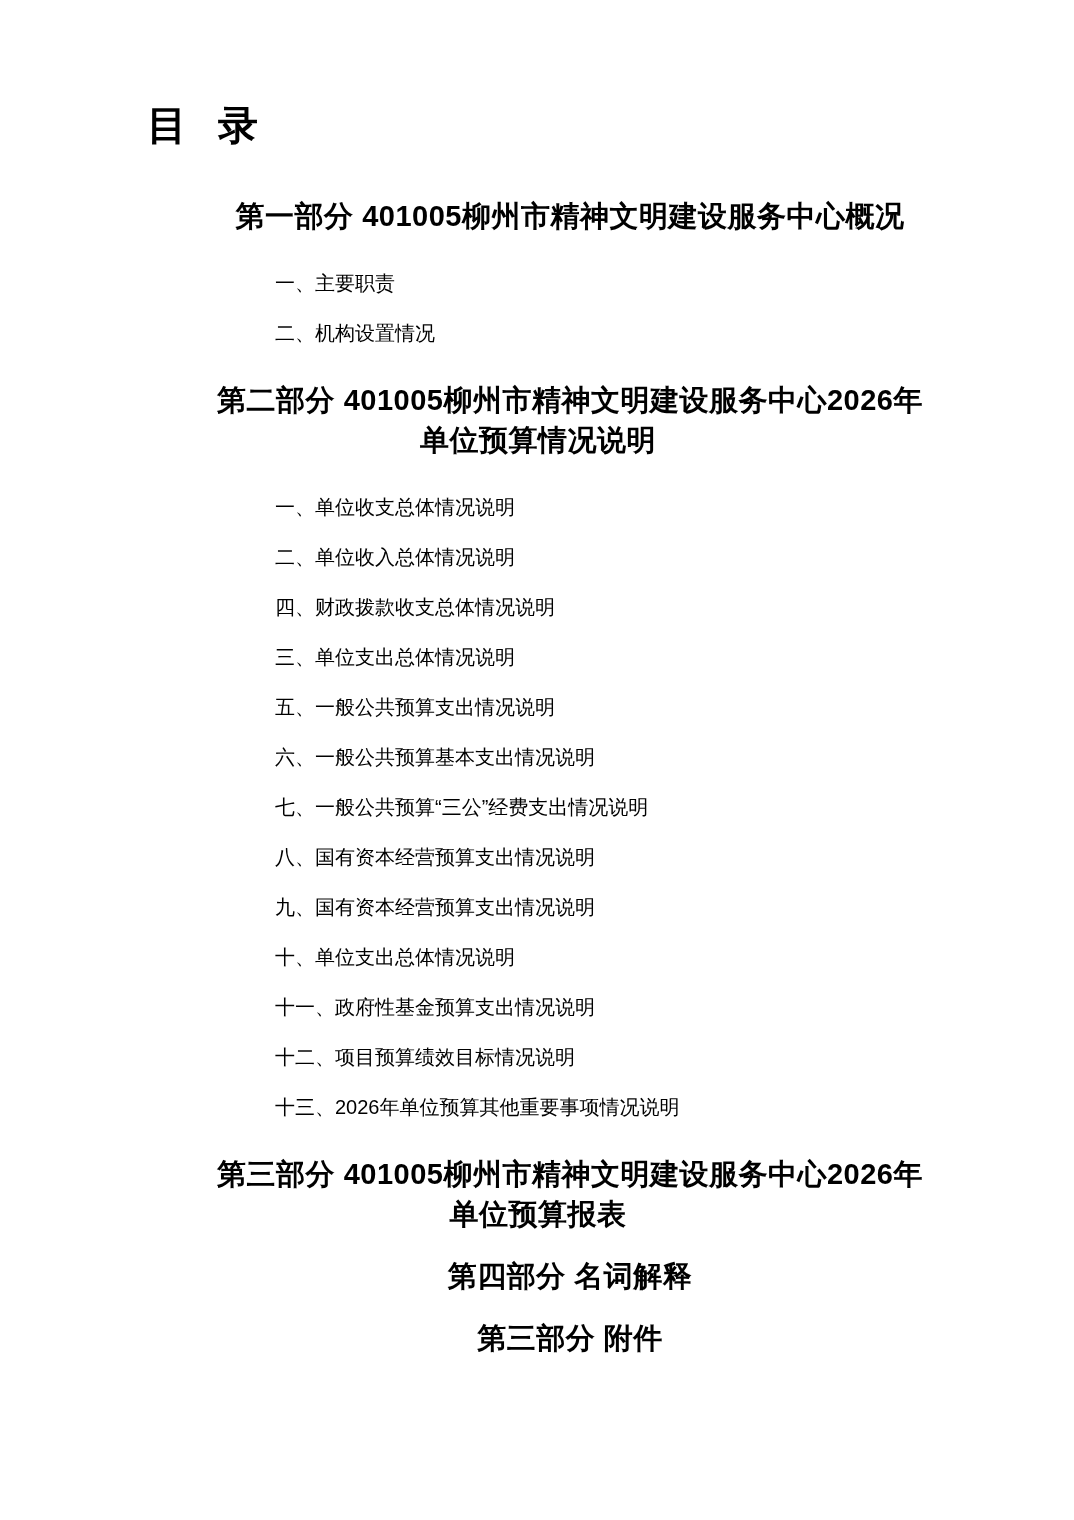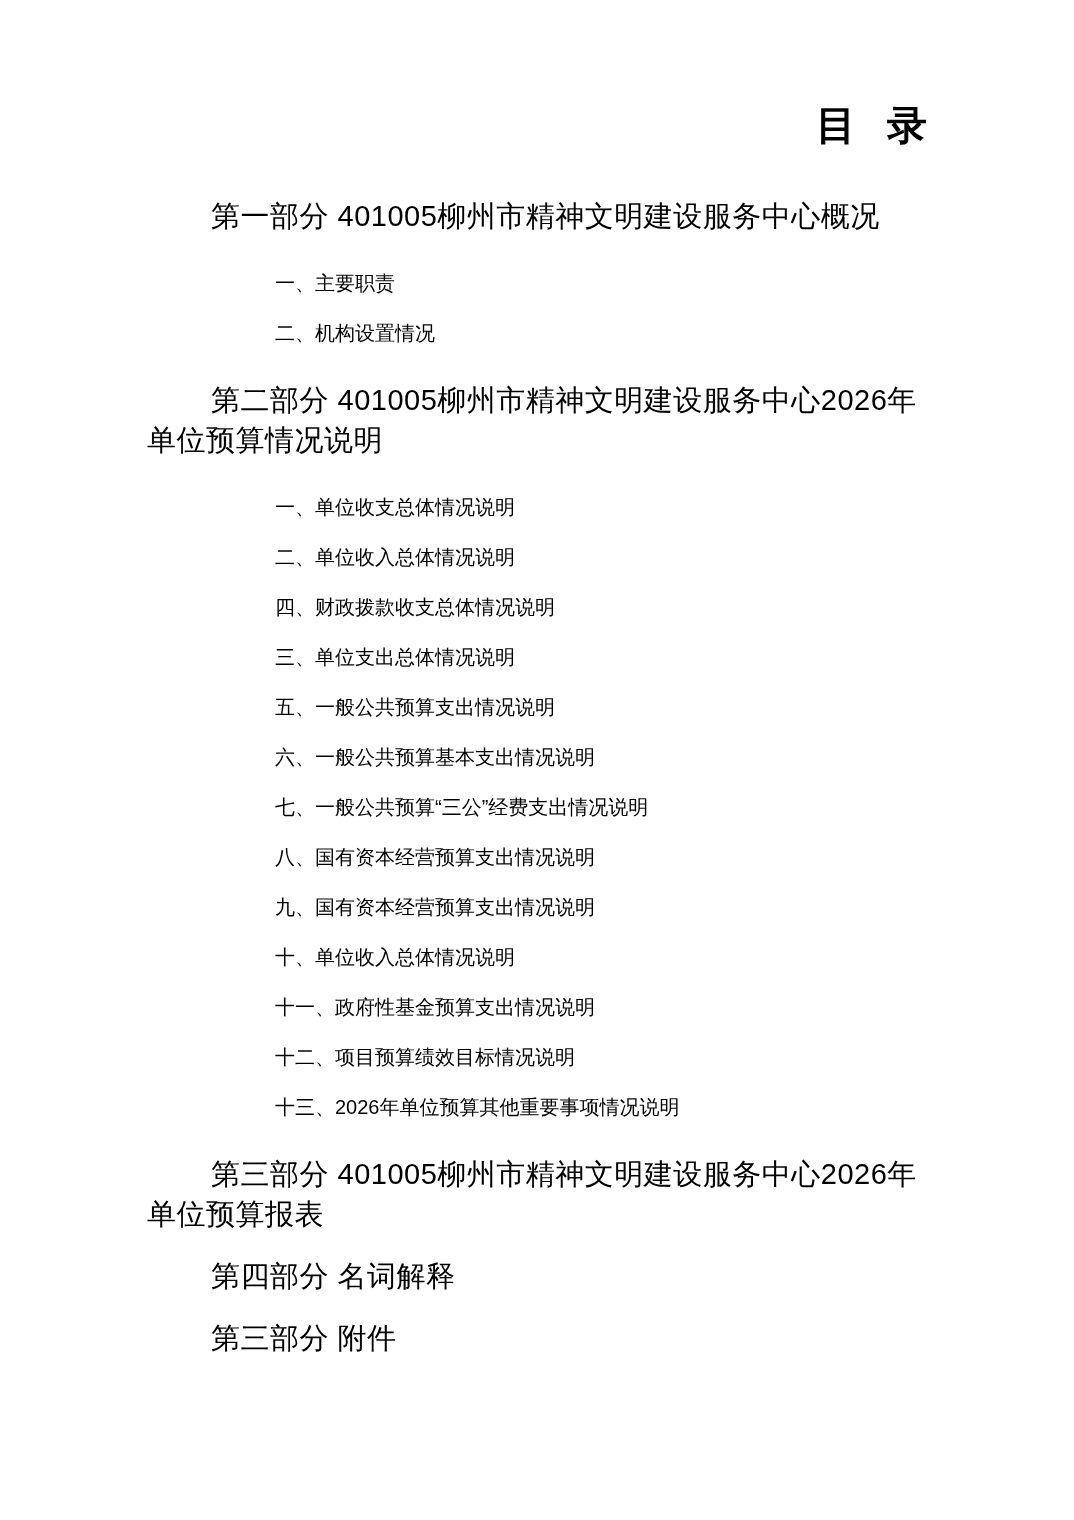--- a/index.html
+++ b/index.html
@@ -14,34 +14,35 @@
     margin: 0 auto;
     background: #ffffff;
     color: #000000;
     font-family: "Liberation Sans", sans-serif;
     box-sizing: border-box;
     padding: 100px 145px 0 147px;
     overflow: hidden;
   }
   .title {
     margin: 0 0 46px 0;
-    text-align: right;
+    text-align: left;
     font-size: 40px;
     line-height: 50px;
     font-weight: 700;
     letter-spacing: 2px;
     word-spacing: 16px;
   }
   .heading {
     margin: 22px 0;
     font-size: 29px;
     line-height: 40px;
-    font-weight: 400;
+    font-weight: 700;
     text-indent: 64px;
     letter-spacing: 0.5px;
+    text-align: center;
   }
   .items {
     margin: 10px 0 12px 0;
   }
   .item {
     margin: 0;
     font-size: 20px;
     line-height: 50px;
     font-weight: 400;
     text-indent: 128px;
@@ -65,21 +66,21 @@
   <div class="items">
     <p class="item">一、单位收支总体情况说明</p>
     <p class="item">二、单位收入总体情况说明</p>
     <p class="item">四、财政拨款收支总体情况说明</p>
     <p class="item">三、单位支出总体情况说明</p>
     <p class="item">五、一般公共预算支出情况说明</p>
     <p class="item">六、一般公共预算基本支出情况说明</p>
     <p class="item">七、一般公共预算“三公”经费支出情况说明</p>
     <p class="item">八、国有资本经营预算支出情况说明</p>
     <p class="item">九、国有资本经营预算支出情况说明</p>
-    <p class="item">十、单位收入总体情况说明</p>
+    <p class="item">十、单位支出总体情况说明</p>
     <p class="item">十一、政府性基金预算支出情况说明</p>
     <p class="item">十二、项目预算绩效目标情况说明</p>
     <p class="item">十三、2026年单位预算其他重要事项情况说明</p>
   </div>
 
   <p class="heading">第三部分 401005柳州市精神文明建设服务中心2026年单位预算报表</p>
 
   <p class="heading">第四部分 名词解释</p>
 
   <p class="heading">第三部分 附件</p>

